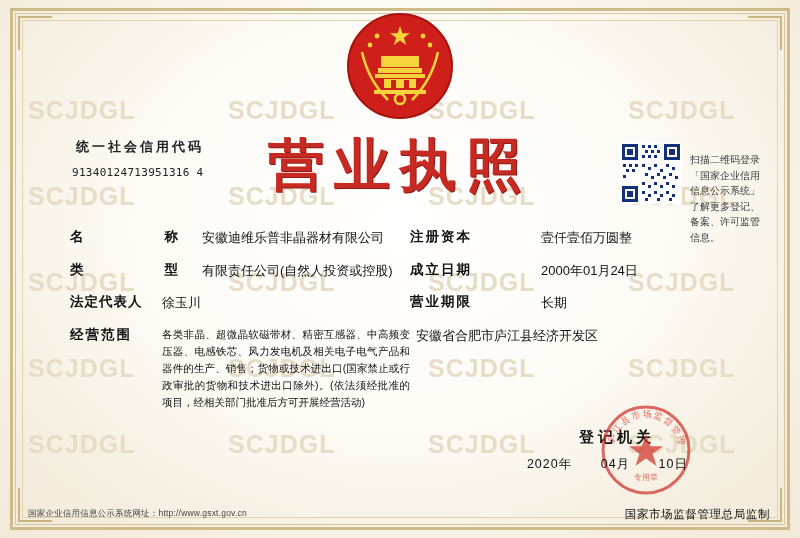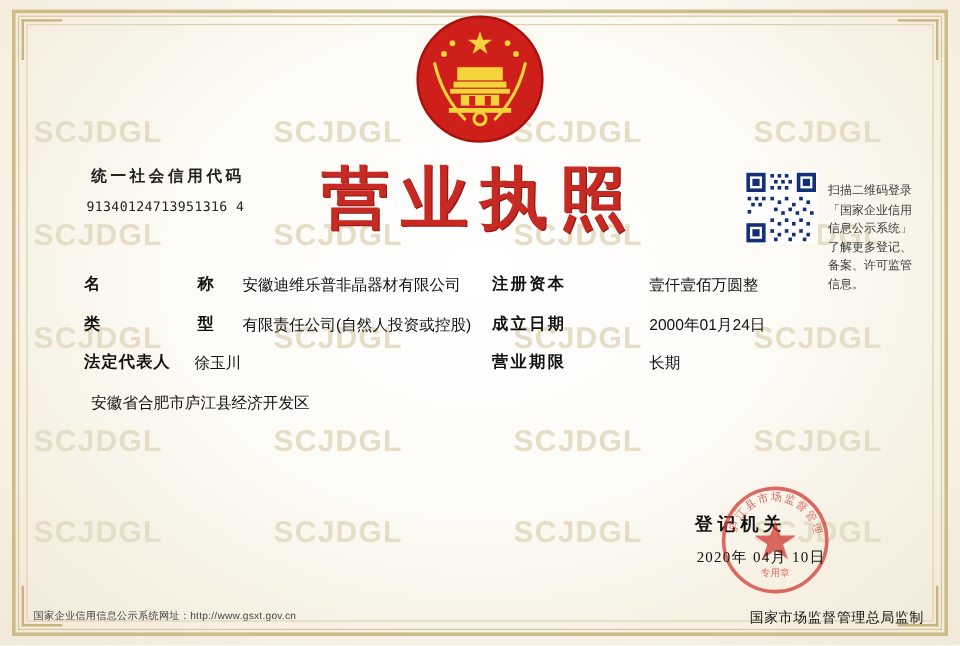--- a/index.html
+++ b/index.html
@@ -195,21 +195,21 @@
     color: #111;
   }
   .issue-date {
     position: absolute;
     right: 112px;
     top: 456px;
     font-size: 12.5px;
     color: #111;
     letter-spacing: 1px;
   }
-  .issue-date span.num { font-family: Liberation Serif, serif; }
+  .issue-date span.num { font-family: Liberation Sans, sans-serif; margin-left: 24px; }
 
   
   .seal {
     position: absolute;
     right: 108px;
     top: 404px;
     width: 92px;
     height: 92px;
     opacity: 0.72;
   }
@@ -402,20 +402,24 @@
         <div class="f-label sp-zero">法定代表人</div>
         <div class="f-value">徐玉川</div>
       </div>
       <div class="col-right">
         <div class="f-label sp2">营业期限</div>
         <div class="f-value">长期</div>
       </div>
     </div>
 
     <div class="field-row">
+      <div class="col-left">
+        <div class="f-label sp2">经营范围</div>
+        <div class="f-value small">各类非晶、超微晶软磁带材、精密互感器、中高频变压器、电感铁芯、风力发电机及相关电子电气产品和器件的生产、销售；货物或技术进出口(国家禁止或行政审批的货物和技术进出口除外)。(依法须经批准的项目，经相关部门批准后方可开展经营活动)</div>
+      </div>
       <div class="col-right">
         <div class="f-value">安徽省合肥市庐江县经济开发区</div>
       </div>
     </div>
 
   </div>
 
   <div class="registrar">登记机关</div>
 
   <div class="seal">

